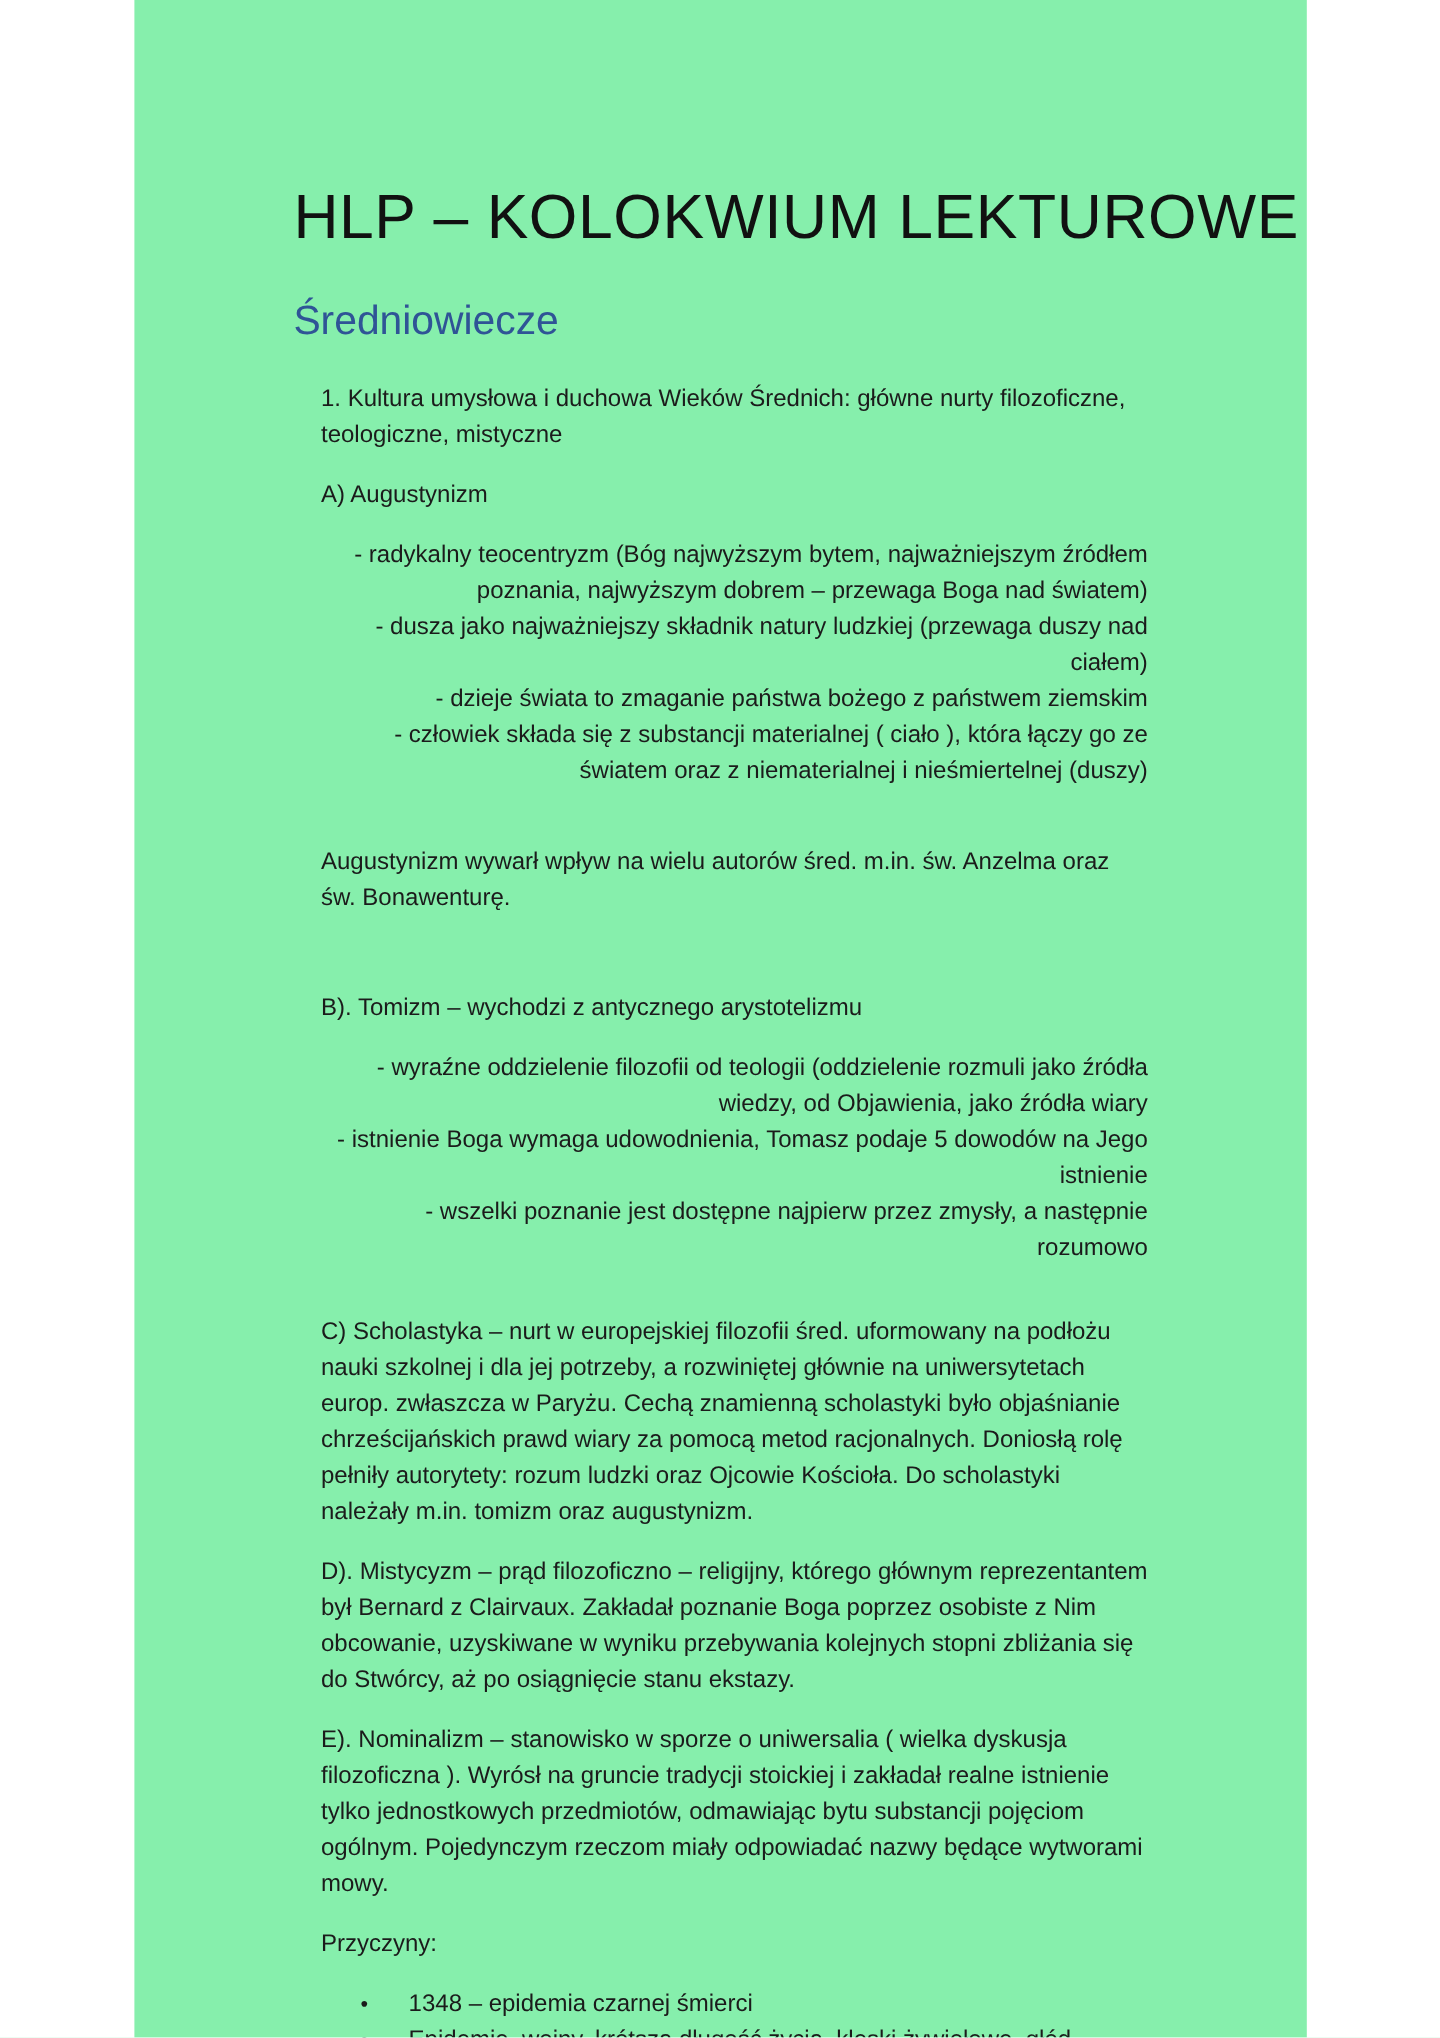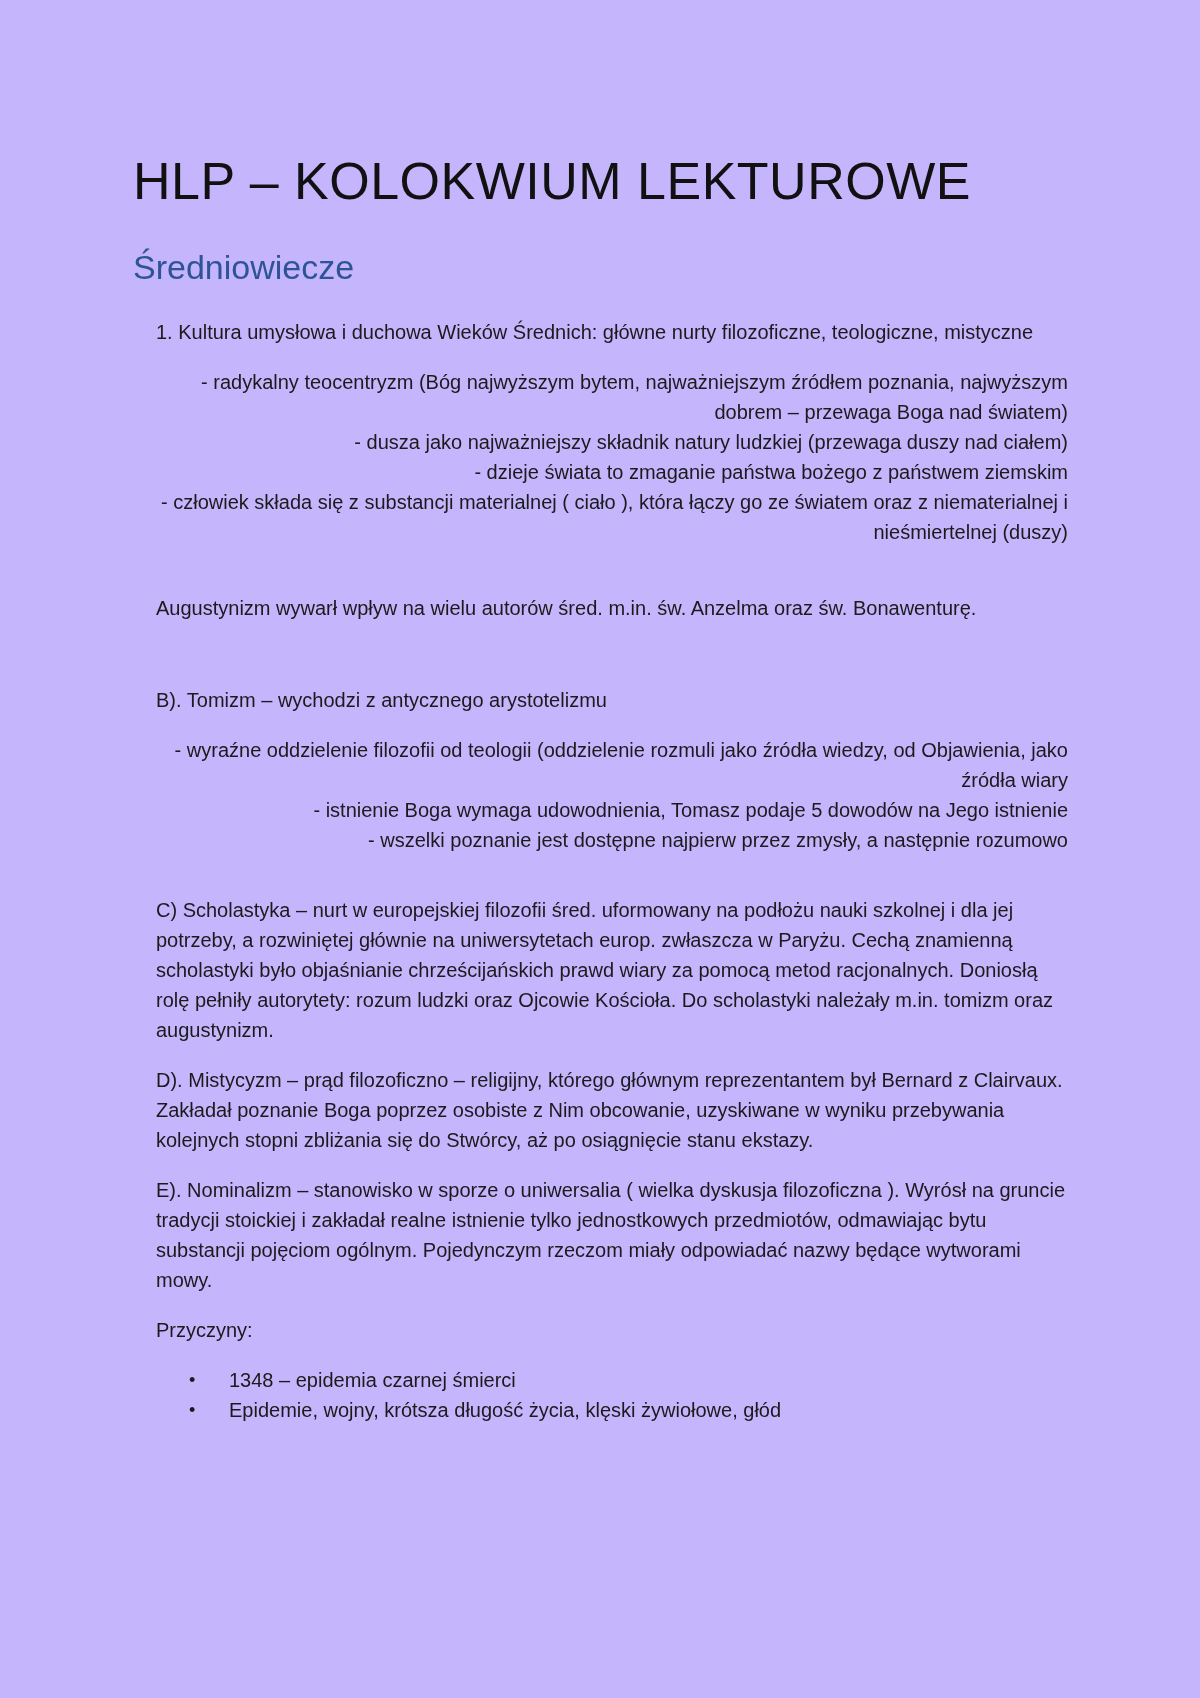--- a/index.html
+++ b/index.html
@@ -2,24 +2,24 @@
 <html lang="pl"><head>
 <meta charset="utf-8">
 <style>
   html, body {
     margin: 0;
     padding: 0;
     background: #ffffff;
   }
   .page {
     position: relative;
-    width: 1200px;
+    width: 977px;
     height: 1698px;
     margin: 0 auto;
-    background: #c4b5fd;
+    background: #86efac;
     box-sizing: border-box;
     padding: 116px 132px 0 133px;
     font-family: "Liberation Sans", sans-serif;
     color: #1b1b1b;
     overflow: hidden;
   }
   .doc-title {
     font-size: 52px;
     line-height: 1.16;
     font-weight: 300;
@@ -70,20 +70,21 @@
 <body>
 
 <div class="page">
 
   <h1 class="doc-title">HLP – KOLOKWIUM LEKTUROWE</h1>
 
   <h2 class="section-heading" style="color: rgb(47, 84, 150);">Średniowiecze</h2>
 
   <p class="body-text para-first">1. Kultura umysłowa i duchowa Wieków Średnich: główne nurty filozoficzne, teologiczne, mistyczne</p>
 
+  <p class="body-text para-tight">A) Augustynizm</p>
 
   <div class="body-text para-tight dash-block">
     <div>- radykalny teocentryzm (Bóg najwyższym bytem, najważniejszym źródłem poznania, najwyższym dobrem – przewaga Boga nad światem)</div>
     <div>- dusza jako najważniejszy składnik natury ludzkiej (przewaga duszy nad ciałem)</div>
     <div>- dzieje świata to zmaganie państwa bożego z państwem ziemskim</div>
     <div>- człowiek składa się z substancji materialnej ( ciało ), która łączy go ze światem oraz z niematerialnej i nieśmiertelnej (duszy)</div>
   </div>
 
   <p class="body-text gap-lg">Augustynizm wywarł wpływ na wielu autorów śred. m.in. św. Anzelma oraz św. Bonawenturę.</p>
 

